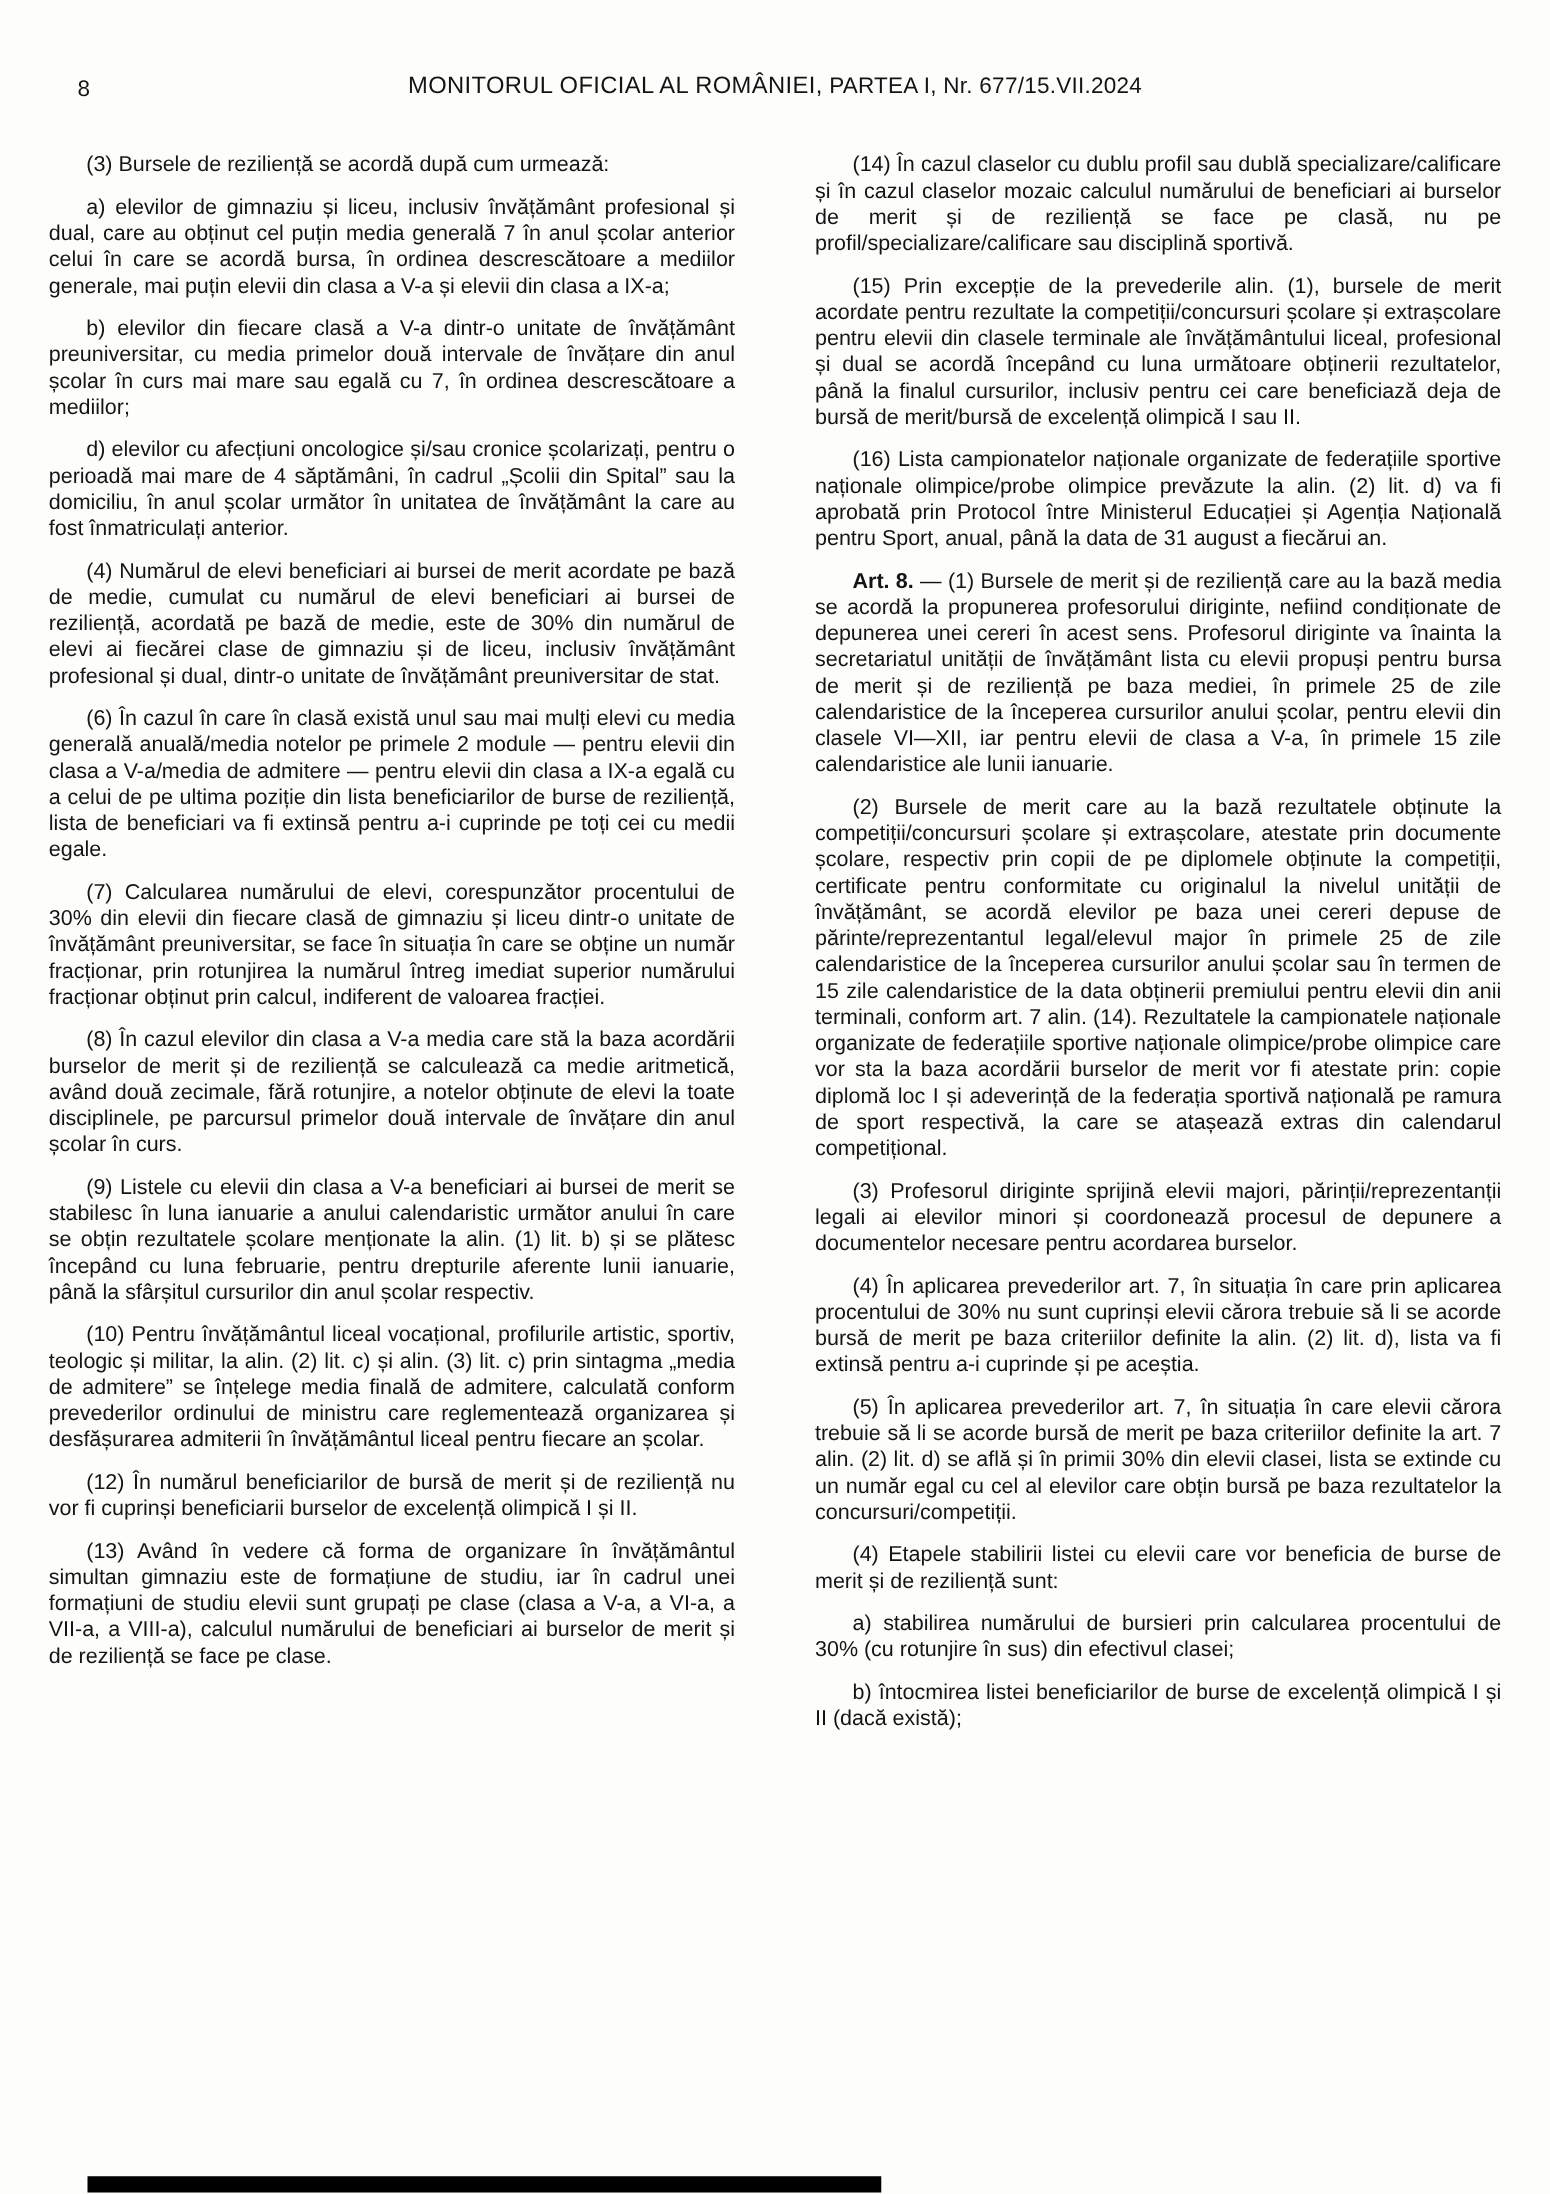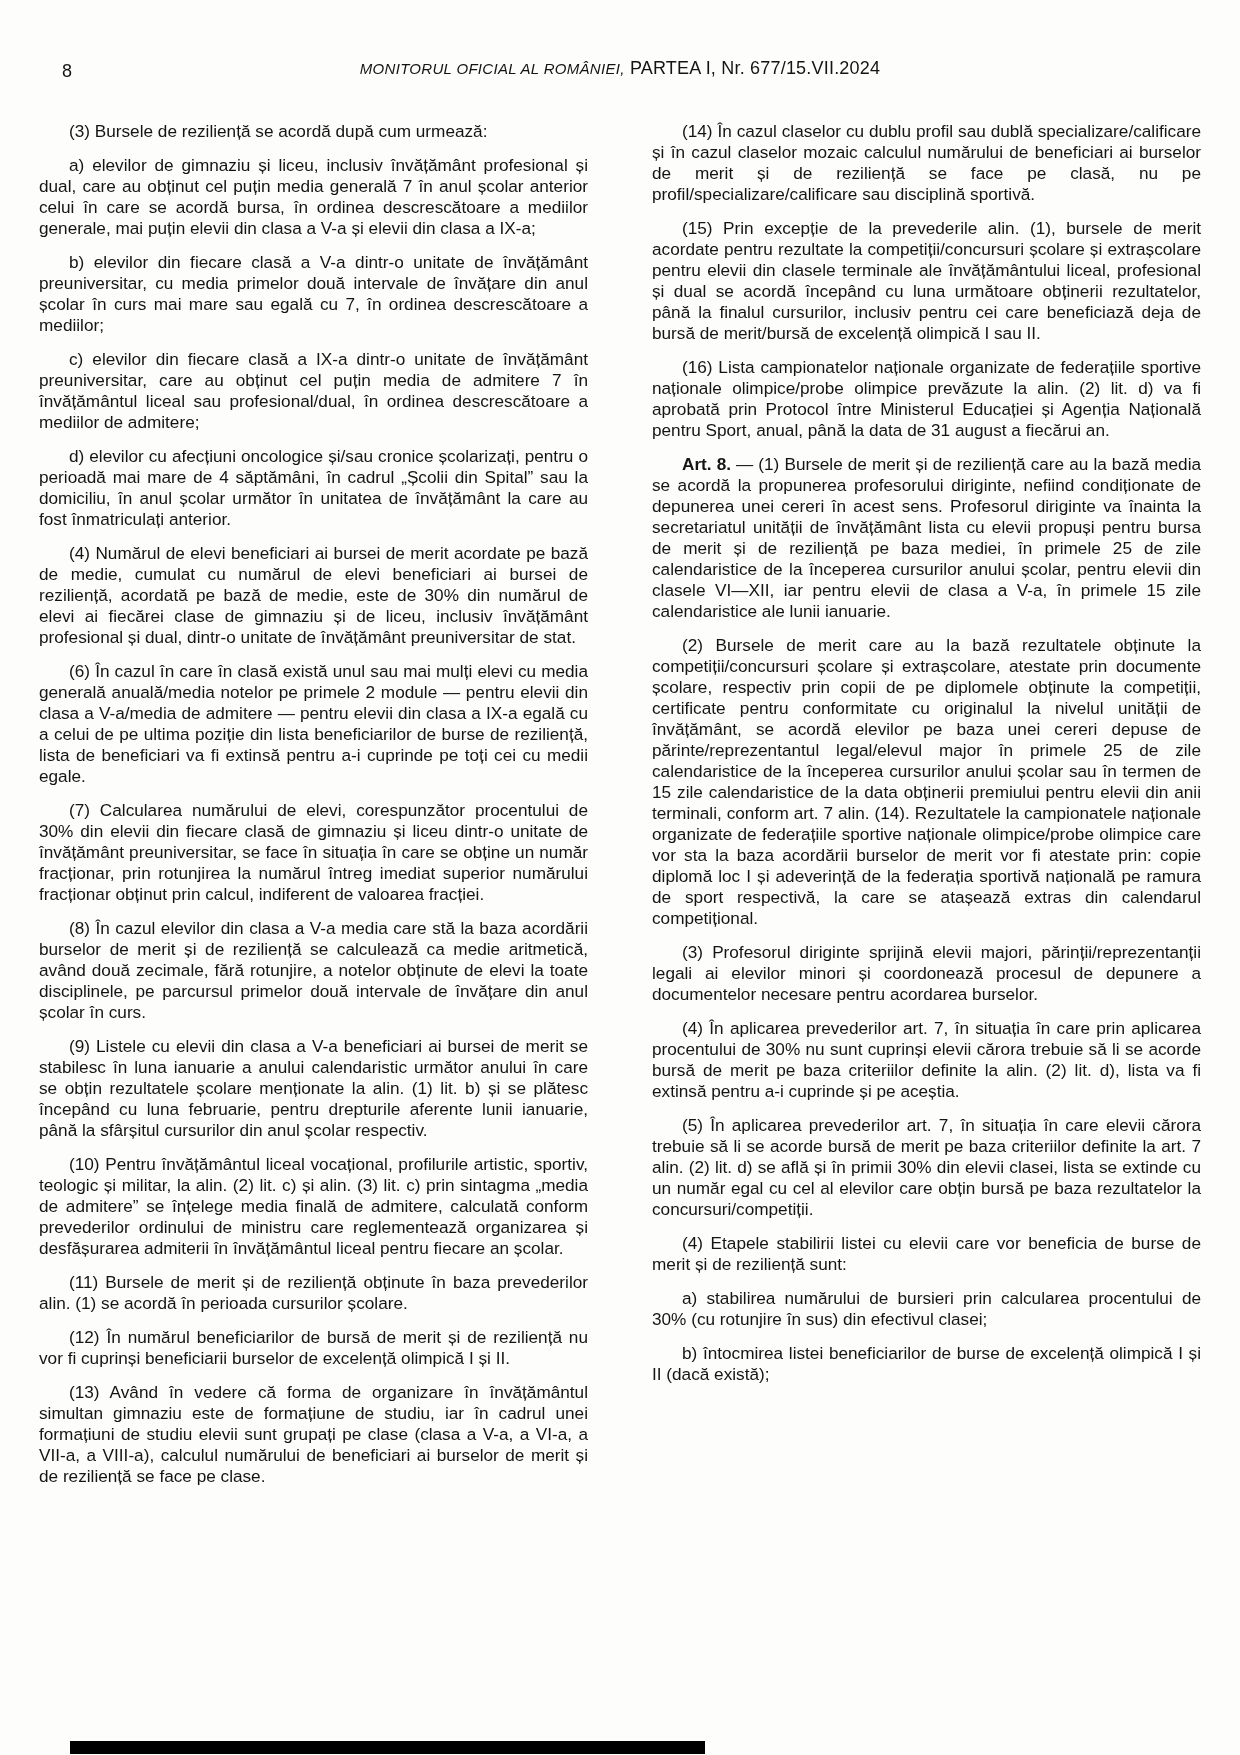--- a/index.html
+++ b/index.html
@@ -24,23 +24,22 @@
     text-align: center;
     height: 34px;
   }
   .page-number {
     position: absolute;
     left: 36px;
     top: 3px;
     font-size: 18px;
   }
   .title-main {
-    font-size: 15px;
+    font-size: 19px;
     letter-spacing: 0.3px;
-    font-style: italic;
   }
   .title-sub {
     font-size: 18px;
     letter-spacing: 0.2px;
   }
   .columns {
     display: flex;
     gap: 38px;
     margin-top: 16px;
   }
@@ -75,29 +74,27 @@
     <div class="header-title">
       <span class="title-main">MONITORUL OFICIAL AL ROMÂNIEI,</span><span class="title-sub"> PARTEA I, Nr. 677/15.VII.2024</span>
     </div>
   </header>
 
   <main class="columns">
     <section class="column">
         <p class="para">(3) Bursele de reziliență se acordă după cum urmează:</p>
         <p class="para">a) elevilor de gimnaziu și liceu, inclusiv învățământ profesional și dual, care au obținut cel puțin media generală 7 în anul școlar anterior celui în care se acordă bursa, în ordinea descrescătoare a mediilor generale, mai puțin elevii din clasa a V-a și elevii din clasa a IX-a;</p>
         <p class="para">b) elevilor din fiecare clasă a V-a dintr-o unitate de învățământ preuniversitar, cu media primelor două intervale de învățare din anul școlar în curs mai mare sau egală cu 7, în ordinea descrescătoare a mediilor;</p>
-        <p class="para">c) elevilor din fiecare clasă a IX-a dintr-o unitate de învățământ preuniversitar, care au obținut cel puțin media de admitere 7 în învățământul liceal sau profesional/dual, în ordinea descrescătoare a mediilor de admitere;</p>
         <p class="para">d) elevilor cu afecțiuni oncologice și/sau cronice școlarizați, pentru o perioadă mai mare de 4 săptămâni, în cadrul „Școlii din Spital” sau la domiciliu, în anul școlar următor în unitatea de învățământ la care au fost înmatriculați anterior.</p>
         <p class="para">(4) Numărul de elevi beneficiari ai bursei de merit acordate pe bază de medie, cumulat cu numărul de elevi beneficiari ai bursei de reziliență, acordată pe bază de medie, este de 30% din numărul de elevi ai fiecărei clase de gimnaziu și de liceu, inclusiv învățământ profesional și dual, dintr-o unitate de învățământ preuniversitar de stat.</p>
         <p class="para">(6) În cazul în care în clasă există unul sau mai mulți elevi cu media generală anuală/media notelor pe primele 2 module — pentru elevii din clasa a V-a/media de admitere — pentru elevii din clasa a IX-a egală cu a celui de pe ultima poziție din lista beneficiarilor de burse de reziliență, lista de beneficiari va fi extinsă pentru a-i cuprinde pe toți cei cu medii egale.</p>
         <p class="para">(7) Calcularea numărului de elevi, corespunzător procentului de 30% din elevii din fiecare clasă de gimnaziu și liceu dintr-o unitate de învățământ preuniversitar, se face în situația în care se obține un număr fracționar, prin rotunjirea la numărul întreg imediat superior numărului fracționar obținut prin calcul, indiferent de valoarea fracției.</p>
         <p class="para">(8) În cazul elevilor din clasa a V-a media care stă la baza acordării burselor de merit și de reziliență se calculează ca medie aritmetică, având două zecimale, fără rotunjire, a notelor obținute de elevi la toate disciplinele, pe parcursul primelor două intervale de învățare din anul școlar în curs.</p>
         <p class="para">(9) Listele cu elevii din clasa a V-a beneficiari ai bursei de merit se stabilesc în luna ianuarie a anului calendaristic următor anului în care se obțin rezultatele școlare menționate la alin. (1) lit. b) și se plătesc începând cu luna februarie, pentru drepturile aferente lunii ianuarie, până la sfârșitul cursurilor din anul școlar respectiv.</p>
         <p class="para">(10) Pentru învățământul liceal vocațional, profilurile artistic, sportiv, teologic și militar, la alin. (2) lit. c) și alin. (3) lit. c) prin sintagma „media de admitere” se înțelege media finală de admitere, calculată conform prevederilor ordinului de ministru care reglementează organizarea și desfășurarea admiterii în învățământul liceal pentru fiecare an școlar.</p>
-        <p class="para">(11) Bursele de merit și de reziliență obținute în baza prevederilor alin. (1) se acordă în perioada cursurilor școlare.</p>
         <p class="para">(12) În numărul beneficiarilor de bursă de merit și de reziliență nu vor fi cuprinși beneficiarii burselor de excelență olimpică I și II.</p>
         <p class="para">(13) Având în vedere că forma de organizare în învățământul simultan gimnaziu este de formațiune de studiu, iar în cadrul unei formațiuni de studiu elevii sunt grupați pe clase (clasa a V-a, a VI-a, a VII-a, a VIII-a), calculul numărului de beneficiari ai burselor de merit și de reziliență se face pe clase.</p>
       </section>
     <section class="column">
         <p class="para">(14) În cazul claselor cu dublu profil sau dublă specializare/calificare și în cazul claselor mozaic calculul numărului de beneficiari ai burselor de merit și de reziliență se face pe clasă, nu pe profil/specializare/calificare sau disciplină sportivă.</p>
         <p class="para">(15) Prin excepție de la prevederile alin. (1), bursele de merit acordate pentru rezultate la competiții/concursuri școlare și extrașcolare pentru elevii din clasele terminale ale învățământului liceal, profesional și dual se acordă începând cu luna următoare obținerii rezultatelor, până la finalul cursurilor, inclusiv pentru cei care beneficiază deja de bursă de merit/bursă de excelență olimpică I sau II.</p>
         <p class="para">(16) Lista campionatelor naționale organizate de federațiile sportive naționale olimpice/probe olimpice prevăzute la alin. (2) lit. d) va fi aprobată prin Protocol între Ministerul Educației și Agenția Națională pentru Sport, anual, până la data de 31 august a fiecărui an.</p>
         <p class="para"><b>Art. 8.</b><span> — (1) Bursele de merit și de reziliență care au la bază media se acordă la propunerea profesorului diriginte, nefiind condiționate de depunerea unei cereri în acest sens. Profesorul diriginte va înainta la secretariatul unității de învățământ lista cu elevii propuși pentru bursa de merit și de reziliență pe baza mediei, în primele 25 de zile calendaristice de la începerea cursurilor anului școlar, pentru elevii din clasele VI—XII, iar pentru elevii de clasa a V-a, în primele 15 zile calendaristice ale lunii ianuarie.</span></p>
         <p class="para">(2) Bursele de merit care au la bază rezultatele obținute la competiții/concursuri școlare și extrașcolare, atestate prin documente școlare, respectiv prin copii de pe diplomele obținute la competiții, certificate pentru conformitate cu originalul la nivelul unității de învățământ, se acordă elevilor pe baza unei cereri depuse de părinte/reprezentantul legal/elevul major în primele 25 de zile calendaristice de la începerea cursurilor anului școlar sau în termen de 15 zile calendaristice de la data obținerii premiului pentru elevii din anii terminali, conform art. 7 alin. (14). Rezultatele la campionatele naționale organizate de federațiile sportive naționale olimpice/probe olimpice care vor sta la baza acordării burselor de merit vor fi atestate prin: copie diplomă loc I și adeverință de la federația sportivă națională pe ramura de sport respectivă, la care se atașează extras din calendarul competițional.</p>
         <p class="para">(3) Profesorul diriginte sprijină elevii majori, părinții/reprezentanții legali ai elevilor minori și coordonează procesul de depunere a documentelor necesare pentru acordarea burselor.</p>

